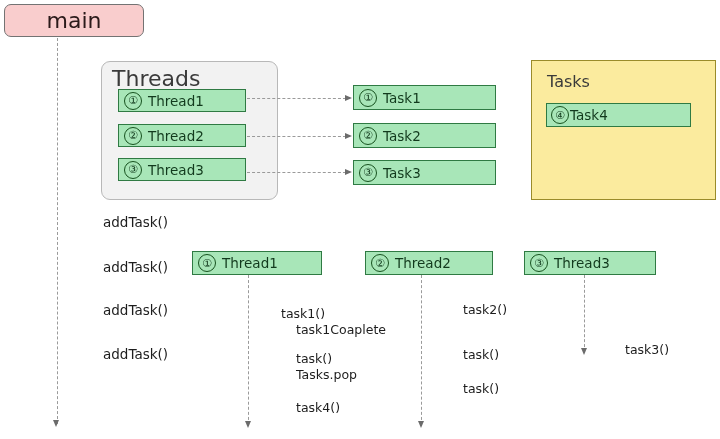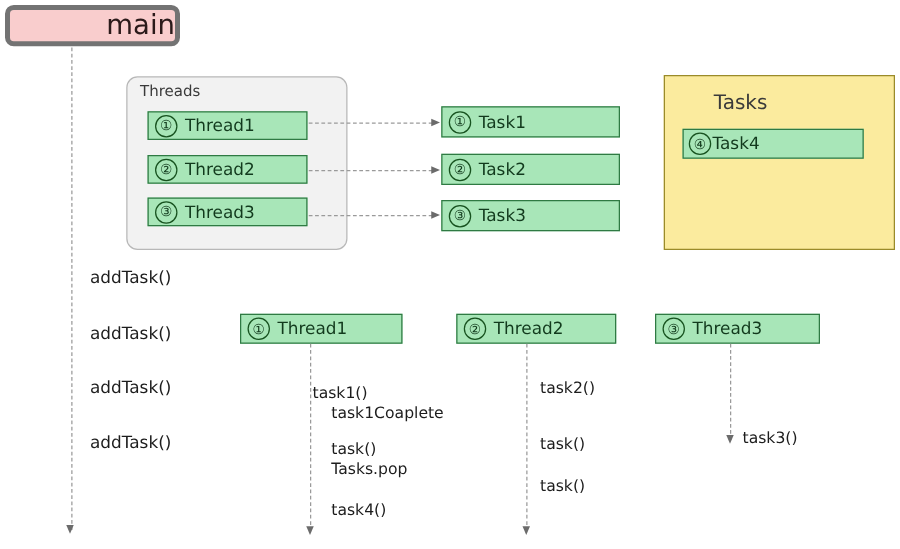--- a/index.html
+++ b/index.html
@@ -14,37 +14,37 @@
     background: #ffffff;
     font-family: "DejaVu Sans", "Liberation Sans", sans-serif;
     overflow: hidden;
   }
   .abs { position: absolute; box-sizing: border-box; }
 
   
   .main-box {
     left: 4px; top: 4px; width: 140px; height: 33px;
     background: #f9cdcd;
-    border: 4px solid #737373;
+    border: 1px solid #737373;
     border-radius: 7px;
-    display: flex; align-items: center; justify-content: flex-end;
+    display: flex; align-items: center; justify-content: center;
     color: #2b1a1a;
     font-size: 22px;
   }
 
   
   .threads-box {
     left: 101px; top: 61px; width: 177px; height: 139px;
     background: #f2f2f2;
     border: 1px solid #b8b8b8;
     border-radius: 9px;
   }
   .threads-title {
     left: 112px; top: 66px;
-    font-size: 12px; color: #3a3a3a;
+    font-size: 22px; color: #3a3a3a;
   }
 
   
   .green {
     background: #a8e6b8;
     border: 1px solid #2f7a43;
     display: flex; align-items: center;
     color: #123a1d;
     font-size: 13.5px;
     padding-left: 5px;
@@ -69,21 +69,21 @@
   .tk3 { left: 353px; top: 160px; width: 143px; height: 25px; }
 
   
   .tasks-box {
     left: 531px; top: 60px; width: 185px; height: 140px;
     background: #fbeb9e;
     border: 1px solid #9a8b2a;
   }
   .tasks-title {
     left: 547px; top: 72px;
-    font-size: 16px; color: #3a3a3a; margin-left: 24px;
+    font-size: 16px; color: #3a3a3a;
   }
   .tk4 {
     left: 546px; top: 103px; width: 145px; height: 24px;
     padding-left: 4px;
   }
   .tk4 .num { margin-right: 1px; }
 
   
   .lane1 { left: 192px; top: 251px; width: 130px; height: 24px; }
   .lane2 { left: 365px; top: 251px; width: 128px; height: 24px; }
@@ -129,20 +129,21 @@
   .l2-line { left: 421px; top: 275px; height: 150px; }
   .l2-arr  { left: 417.5px; top: 421px; }
   .l3-line { left: 584px; top: 275px; height: 77px; }
   .l3-arr  { left: 580.5px; top: 348px; }
 
   
   .lbl {
     font-size: 13.5px;
     color: #1d1d1d;
     white-space: nowrap;
+    margin-left: 31px;
   }
   .lbl-sm { font-size: 12.5px; }
 
   .t-add1 { left: 72px; top: 214px; }
   .t-add2 { left: 72px; top: 259px; }
   .t-add3 { left: 72px; top: 302px; }
   .t-add4 { left: 72px; top: 346px; }
   .t-ins  { left: 72px; top: 366px; }
 
   .t-a1 { left: 250px; top: 306px; }

